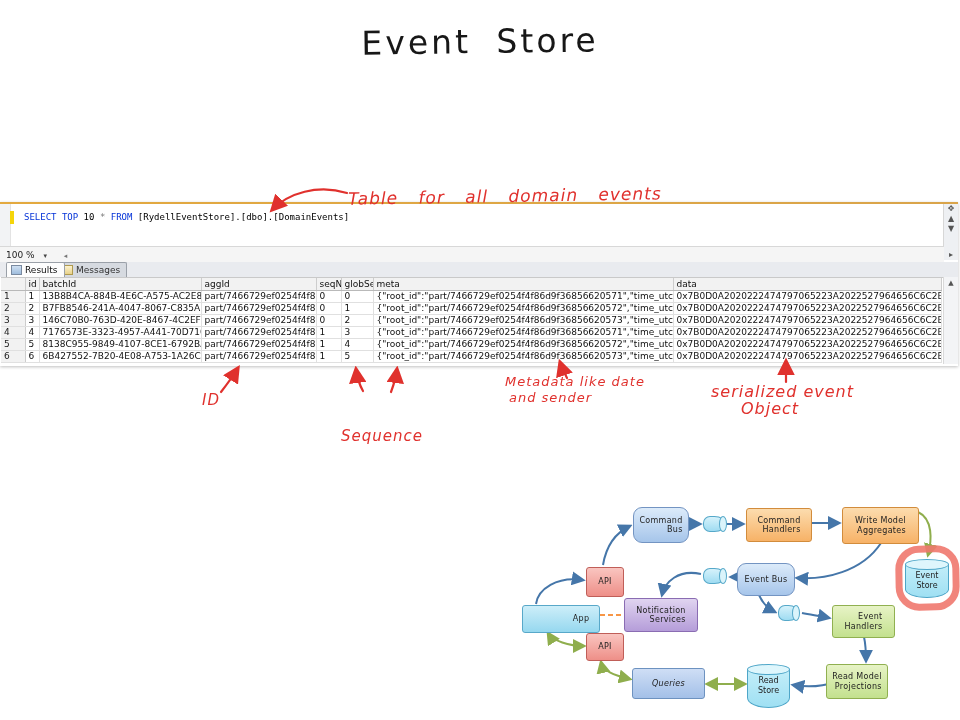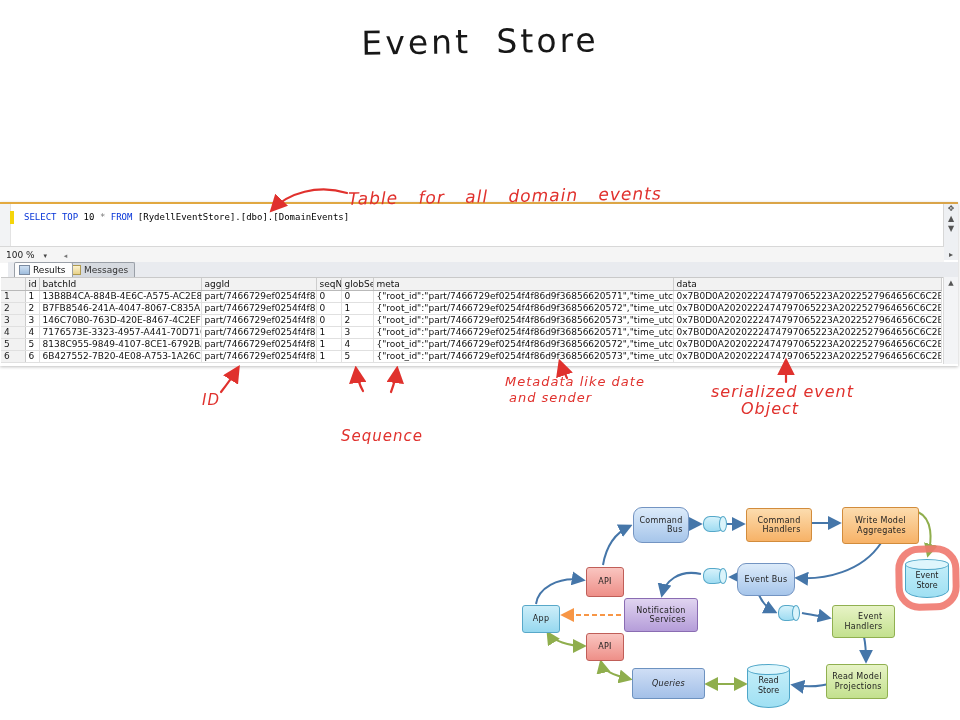--- a/index.html
+++ b/index.html
@@ -30,21 +30,21 @@
         font-size:9px;white-space:nowrap;color:#000;}
   .code .kw{color:#0433d8;}
   .code .op{color:#7a7a7a;}
   .scrollcol{position:absolute;right:0;top:2px;width:14px;height:56px;background:#eef0f3;
         border-left:1px solid #d7d7d7;font-size:8px;color:#555;text-align:center;line-height:10px;}
   .zoombar{position:absolute;left:0;top:44px;right:14px;height:16px;background:#f5f5f5;
         border-top:1px solid #d8d8d8;font-size:9px;color:#222;line-height:16px;}
   .zoombar .z{margin-left:6px;}
   .zoombar .caret{font-size:7px;color:#444;margin-left:6px;}
   .zoombar .larrow{font-size:7px;color:#777;margin-left:14px;}
-  .tabstrip{position:absolute;left:8px;top:60px;right:0;height:15px;background:#e9ebef;}
+  .tabstrip{position:absolute;left:0;top:60px;right:0;height:15px;background:#e9ebef;}
   .tab{position:absolute;top:0;height:14px;font-size:9px;line-height:14px;padding:0 6px 0 4px;
         border:1px solid #9aa0a8;border-bottom:none;border-radius:2px 2px 0 0;color:#111;
         display:flex;align-items:center;gap:3px;}
   .tab.active{left:6px;background:#fdfdfd;z-index:2;}
   .tab.inactive{left:57px;background:#d6dae0;color:#333;}
   .ticon{display:inline-block;width:9px;height:8px;border:1px solid #7a8aa0;
         background:linear-gradient(#cfe0f2,#9fbddd);}
   .ticon.msg{background:linear-gradient(#fdf3cf,#e8d28a);border-color:#b09a4e;}
   
   .gridwrap{position:absolute;left:1px;top:75px;right:14px;bottom:2px;background:#fff;
@@ -58,21 +58,21 @@
   .gridscroll{position:absolute;right:0;top:75px;width:14px;bottom:2px;background:#f3f4f6;
         border-left:1px solid #d9d9d9;font-size:7px;color:#555;text-align:center;}
   
   .node{position:absolute;z-index:3;display:flex;align-items:center;justify-content:center;
         text-align:right;font-size:8px;line-height:9.5px;color:#222;white-space:pre-line;
         letter-spacing:.3px;}
   .n-blue{background:linear-gradient(#dcebfa,#a6c5ea);border:1px solid #7394c2;border-radius:9px;}
   .n-bluerect{background:linear-gradient(#cfdef5,#a3c0e8);border:1px solid #6d92c0;border-radius:3px;}
   .n-orange{background:linear-gradient(#fcdcae,#f7b267);border:1px solid #d28c3c;border-radius:3px;}
   .n-pink{background:linear-gradient(#f9c5c0,#ee8f88);border:1px solid #c05e58;border-radius:3px;}
-  .n-cyan{background:linear-gradient(#cdeef9,#96d8ef);border:1px solid #58a8c9;border-radius:3px;}
+  .n-cyan{background:linear-gradient(#cdeef9,#96d8ef);border:1px solid #58a8c9;border-radius:3px;padding-left:40px;}
   .n-purple{background:linear-gradient(#e0d4f0,#b59dd9);border:1px solid #8a6cb2;border-radius:3px;}
   .n-green{background:linear-gradient(#e7f3c6,#c3e18e);border:1px solid #90b050;border-radius:3px;}
   
   .pipe{position:absolute;z-index:3;background:linear-gradient(#d6f2fb,#9fdcf2);
         border:1.5px solid #55a8c9;border-radius:7px 50% 50% 7px/7px 50% 50% 7px;box-sizing:border-box;}
   .pipe::after{content:'';position:absolute;right:-2px;top:-1px;bottom:-1px;width:8px;
         background:#daf4fb;border:1.5px solid #55a8c9;border-radius:50%;box-sizing:border-box;}
   
   .cylv{position:absolute;z-index:3;}
   .cylv .cbody{position:absolute;left:0;right:0;top:5px;bottom:0;background:linear-gradient(#c4eef9,#9fe0f3);

